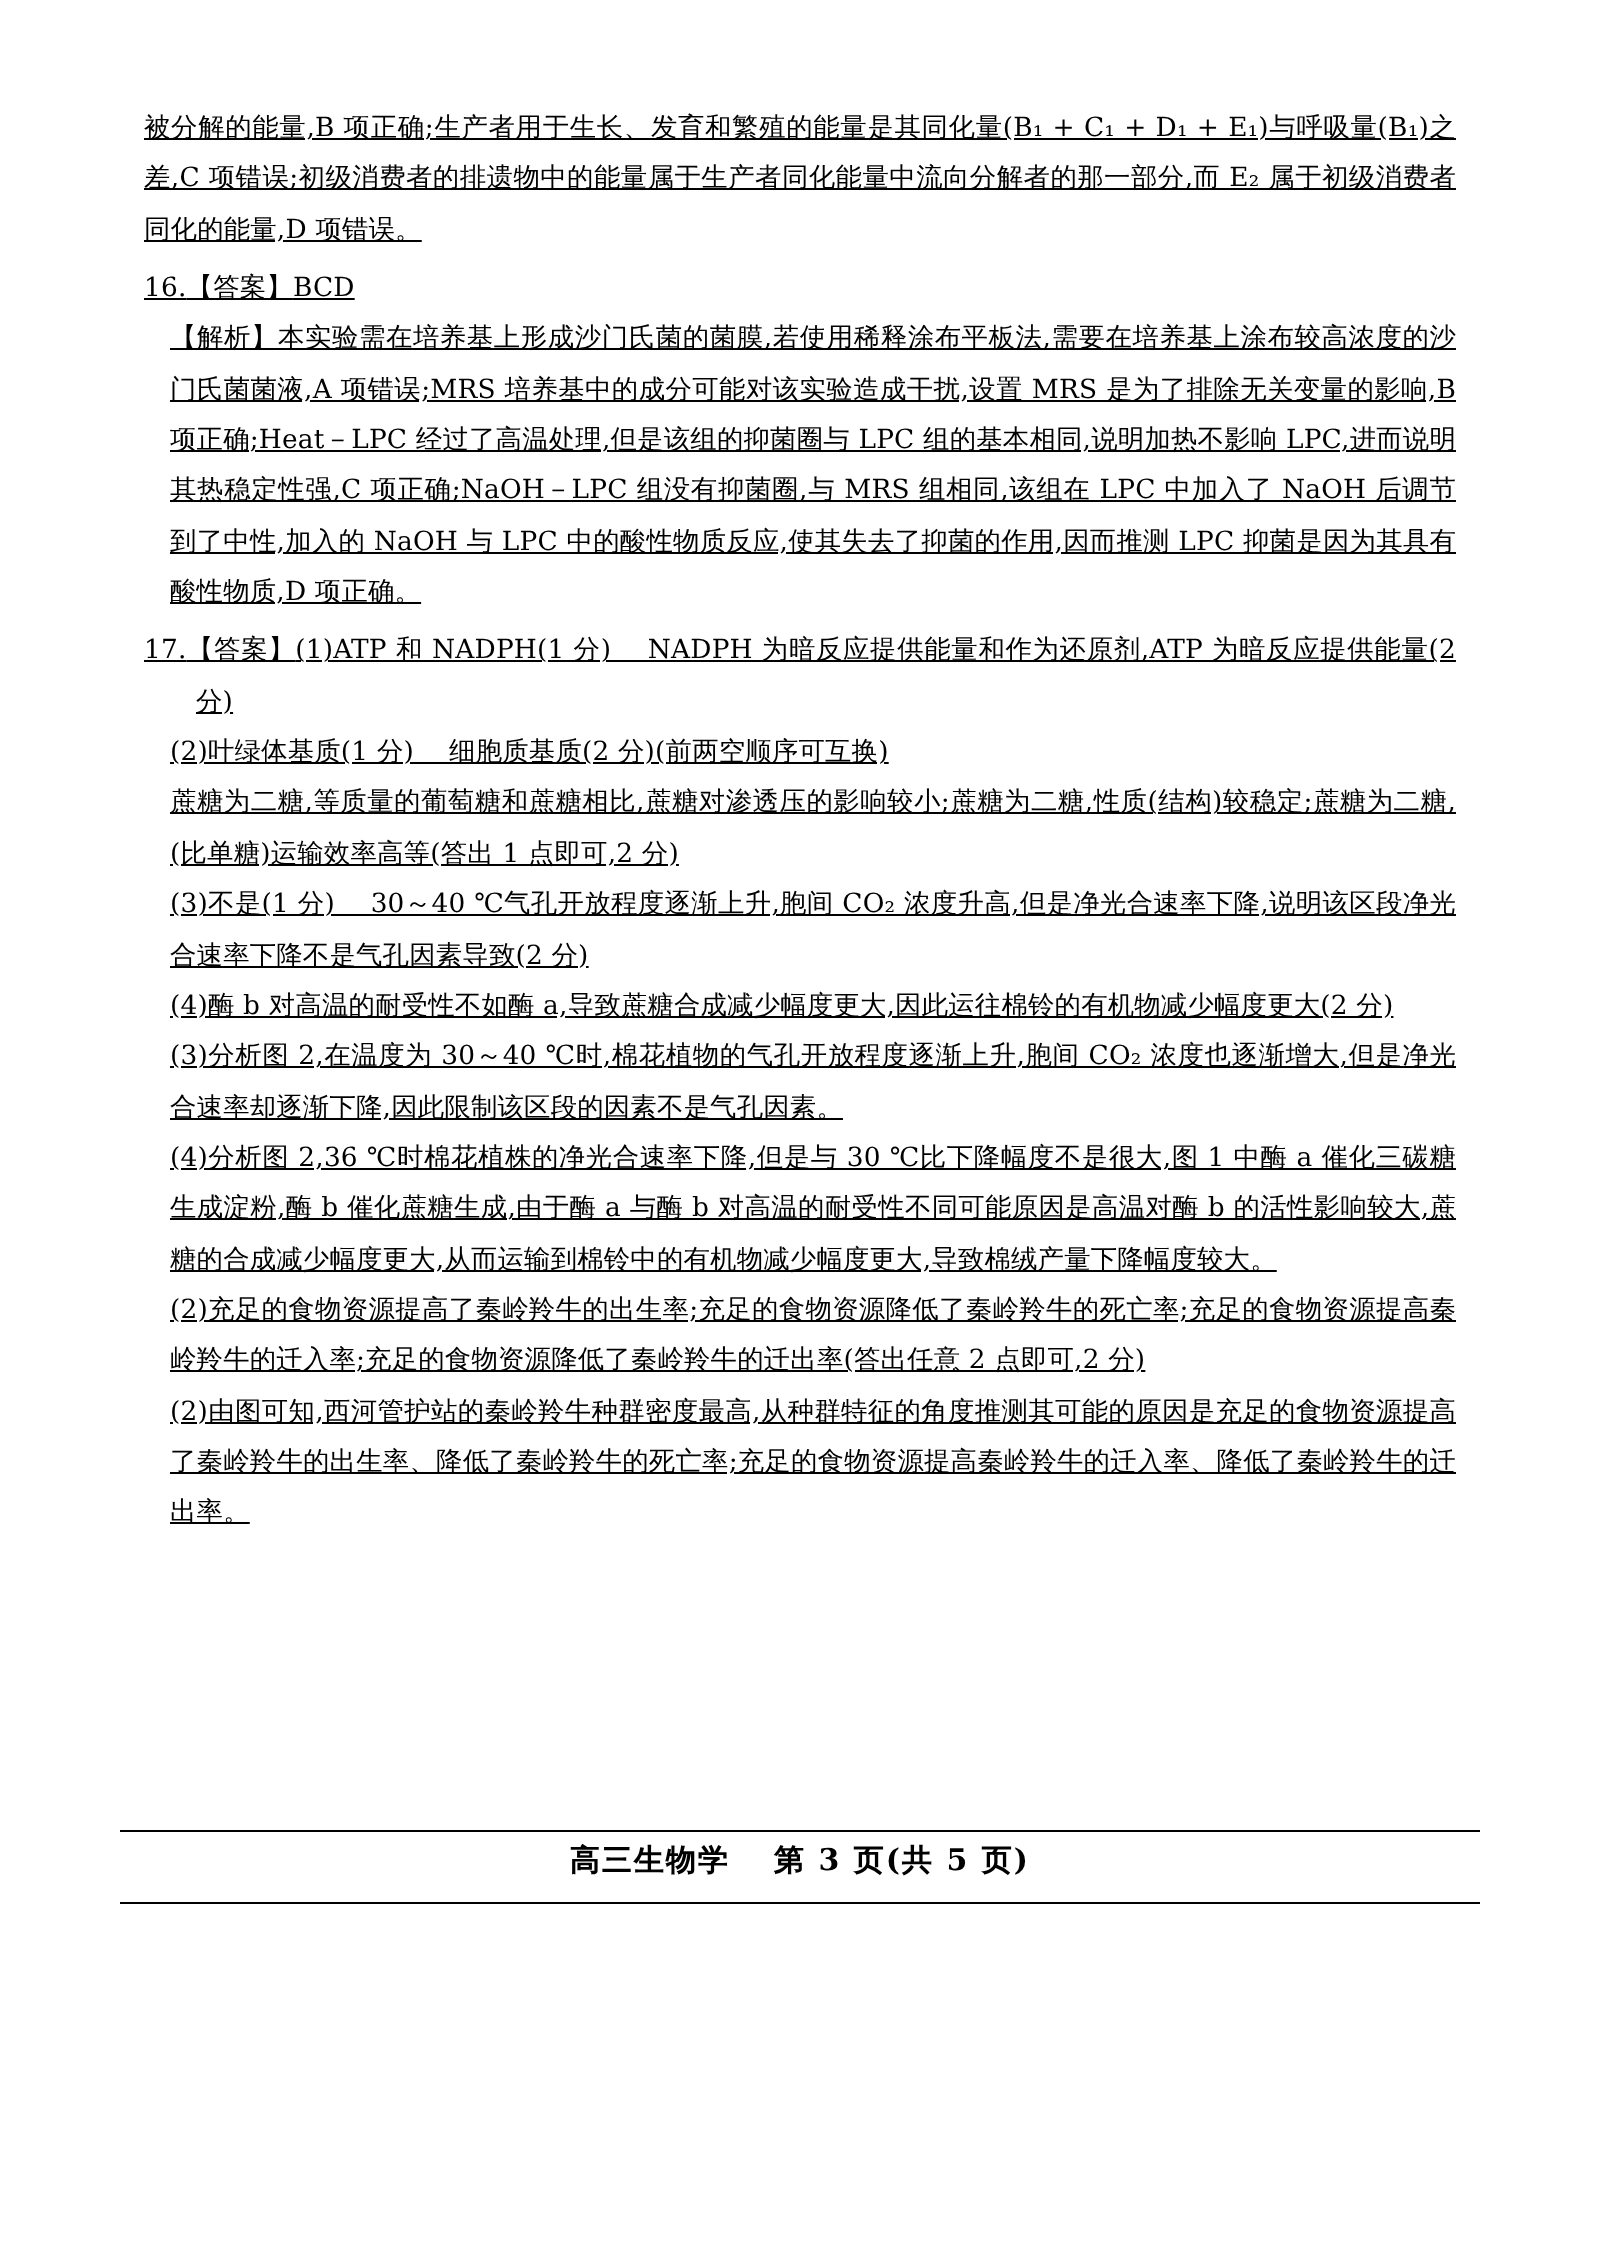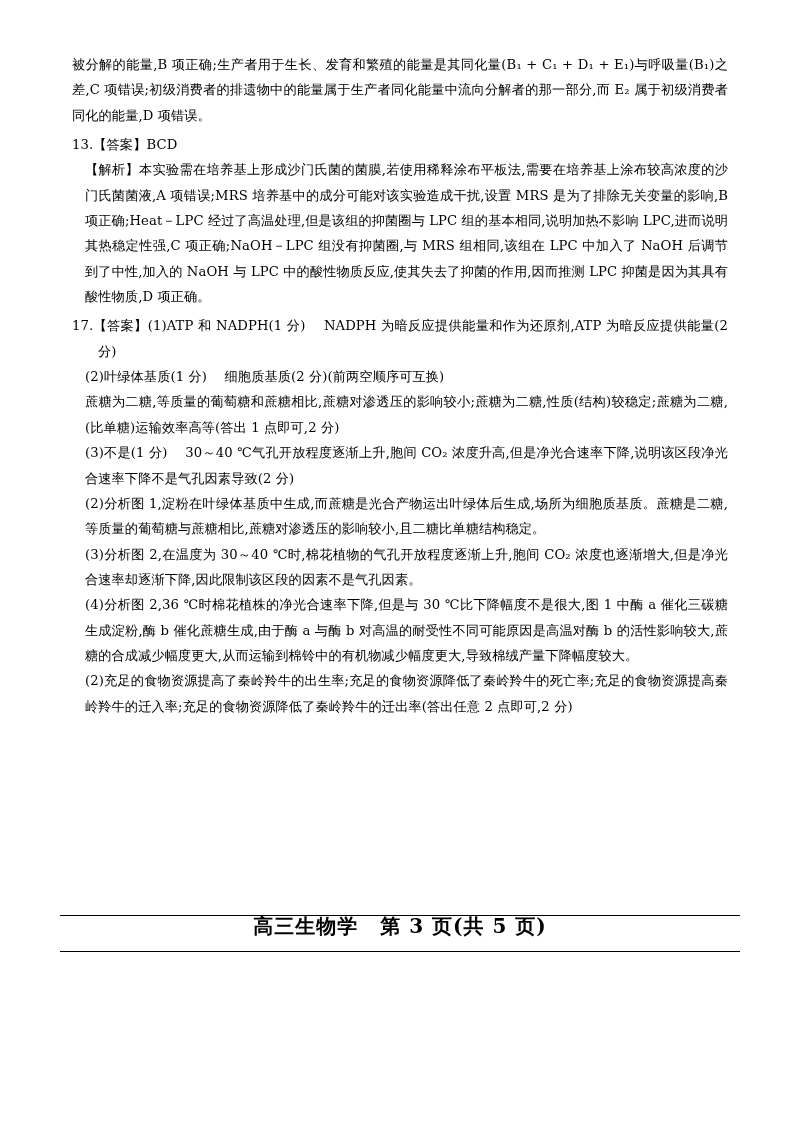--- a/index.html
+++ b/index.html
@@ -14,20 +14,21 @@
     color: #000000;
     position: relative;
     overflow: hidden;
   }
   .page {
     position: relative;
     width: 800px;
     height: 968px;
     box-sizing: border-box;
     padding: 52px 72px 0 72px;
+    text-decoration: underline;
   }
   .para {
     font-size: 13.2px;
     line-height: 1.92;
     text-align: justify;
     text-justify: inter-ideograph;
     margin: 0 0 0 0;
     letter-spacing: 0.1px;
   }
   .indent-0 { text-indent: 0; }
@@ -39,21 +40,21 @@
     padding-left: 13px;
     text-indent: 0;
   }
   .item-head { margin-top: 4px; }
   .footer {
     position: absolute;
     left: 0;
     right: 0;
     bottom: 28px;
     text-align: center;
-    font-size: 20px;
+    font-size: 15px;
     font-weight: bold;
     letter-spacing: 1px;
     font-family: "DejaVu Serif", "Liberation Serif", serif;
   }
   .footer .gap { display: inline-block; width: 22px; }
   .rule-top {
     position: absolute;
     left: 60px;
     right: 60px;
     bottom: 52px;
@@ -68,36 +69,37 @@
   }
 </style>
 </head>
 <body>
 
 <div class="page">
 
   <p class="para indent-0">被分解的能量,B 项正确;生产者用于生长、发育和繁殖的能量是其同化量(B₁ + C₁ + D₁ + E₁)与呼吸量(B₁)之差,C 项错误;初级消费者的排遗物中的能量属于生产者同化能量中流向分解者的那一部分,而 E₂ 属于初级消费者同化的能量,D 项错误。</p>
 
   <div>
-    <p class="para hang item-head"><span>13.</span><span>【答案】</span><span>BCD</span></p>
+    <p class="para hang item-head"><span>16.</span><span>【答案】</span><span>BCD</span></p>
     <p class="para hang2">【解析】本实验需在培养基上形成沙门氏菌的菌膜,若使用稀释涂布平板法,需要在培养基上涂布较高浓度的沙门氏菌菌液,A 项错误;MRS 培养基中的成分可能对该实验造成干扰,设置 MRS 是为了排除无关变量的影响,B 项正确;Heat－LPC 经过了高温处理,但是该组的抑菌圈与 LPC 组的基本相同,说明加热不影响 LPC,进而说明其热稳定性强,C 项正确;NaOH－LPC 组没有抑菌圈,与 MRS 组相同,该组在 LPC 中加入了 NaOH 后调节到了中性,加入的 NaOH 与 LPC 中的酸性物质反应,使其失去了抑菌的作用,因而推测 LPC 抑菌是因为其具有酸性物质,D 项正确。</p>
   </div>
 
   <div>
     <p class="para hang item-head"><span>17.</span><span>【答案】</span><span>(1)ATP 和 NADPH(1 分)　 NADPH 为暗反应提供能量和作为还原剂,ATP 为暗反应提供能量(2 分)</span></p>
     <p class="para hang2">(2)叶绿体基质(1 分)　 细胞质基质(2 分)(前两空顺序可互换)</p>
     <p class="para hang2">蔗糖为二糖,等质量的葡萄糖和蔗糖相比,蔗糖对渗透压的影响较小;蔗糖为二糖,性质(结构)较稳定;蔗糖为二糖,(比单糖)运输效率高等(答出 1 点即可,2 分)</p>
     <p class="para hang2">(3)不是(1 分)　 30～40 ℃气孔开放程度逐渐上升,胞间 CO₂ 浓度升高,但是净光合速率下降,说明该区段净光合速率下降不是气孔因素导致(2 分)</p>
-    <p class="para hang2">(2)分析图 1,淀粉在叶绿体基质中生成,而蔗糖是光合产物运出叶绿体后生成,场所为细胞质基质。蔗糖是二糖,等质量的葡萄糖与蔗糖相比,蔗糖对渗透压的影响较小,且二糖比单糖结构稳定。</p>
+    <p class="para hang2">(4)酶 b 对高温的耐受性不如酶 a,导致蔗糖合成减少幅度更大,因此运往棉铃的有机物减少幅度更大(2 分)</p>
     <p class="para hang2">(3)分析图 2,在温度为 30～40 ℃时,棉花植物的气孔开放程度逐渐上升,胞间 CO₂ 浓度也逐渐增大,但是净光合速率却逐渐下降,因此限制该区段的因素不是气孔因素。</p>
     <p class="para hang2">(4)分析图 2,36 ℃时棉花植株的净光合速率下降,但是与 30 ℃比下降幅度不是很大,图 1 中酶 a 催化三碳糖生成淀粉,酶 b 催化蔗糖生成,由于酶 a 与酶 b 对高温的耐受性不同可能原因是高温对酶 b 的活性影响较大,蔗糖的合成减少幅度更大,从而运输到棉铃中的有机物减少幅度更大,导致棉绒产量下降幅度较大。</p>
   </div>
 
   <div>
     <p class="para hang2">(2)充足的食物资源提高了秦岭羚牛的出生率;充足的食物资源降低了秦岭羚牛的死亡率;充足的食物资源提高秦岭羚牛的迁入率;充足的食物资源降低了秦岭羚牛的迁出率(答出任意 2 点即可,2 分)</p>
+    <p class="para hang2">(2)由图可知,西河管护站的秦岭羚牛种群密度最高,从种群特征的角度推测其可能的原因是充足的食物资源提高了秦岭羚牛的出生率、降低了秦岭羚牛的死亡率;充足的食物资源提高秦岭羚牛的迁入率、降低了秦岭羚牛的迁出率。</p>
   </div>
 
   <div class="rule-top"></div>
   <div class="footer">
     <span>高三生物学</span><span class="gap"></span><span>第 3 页(共 5 页)</span>
   </div>
   <div class="rule-bottom"></div>
 
 </div>
 

